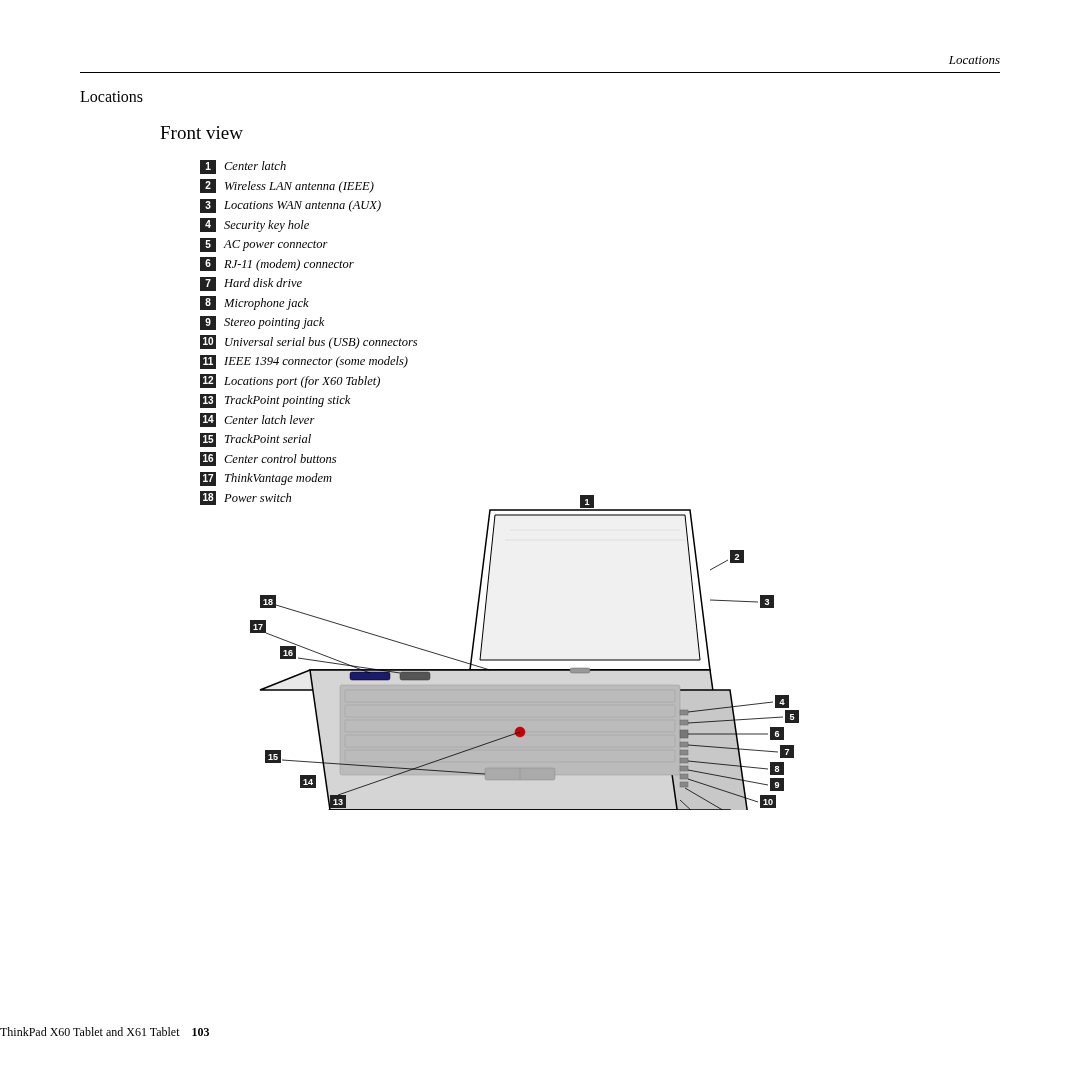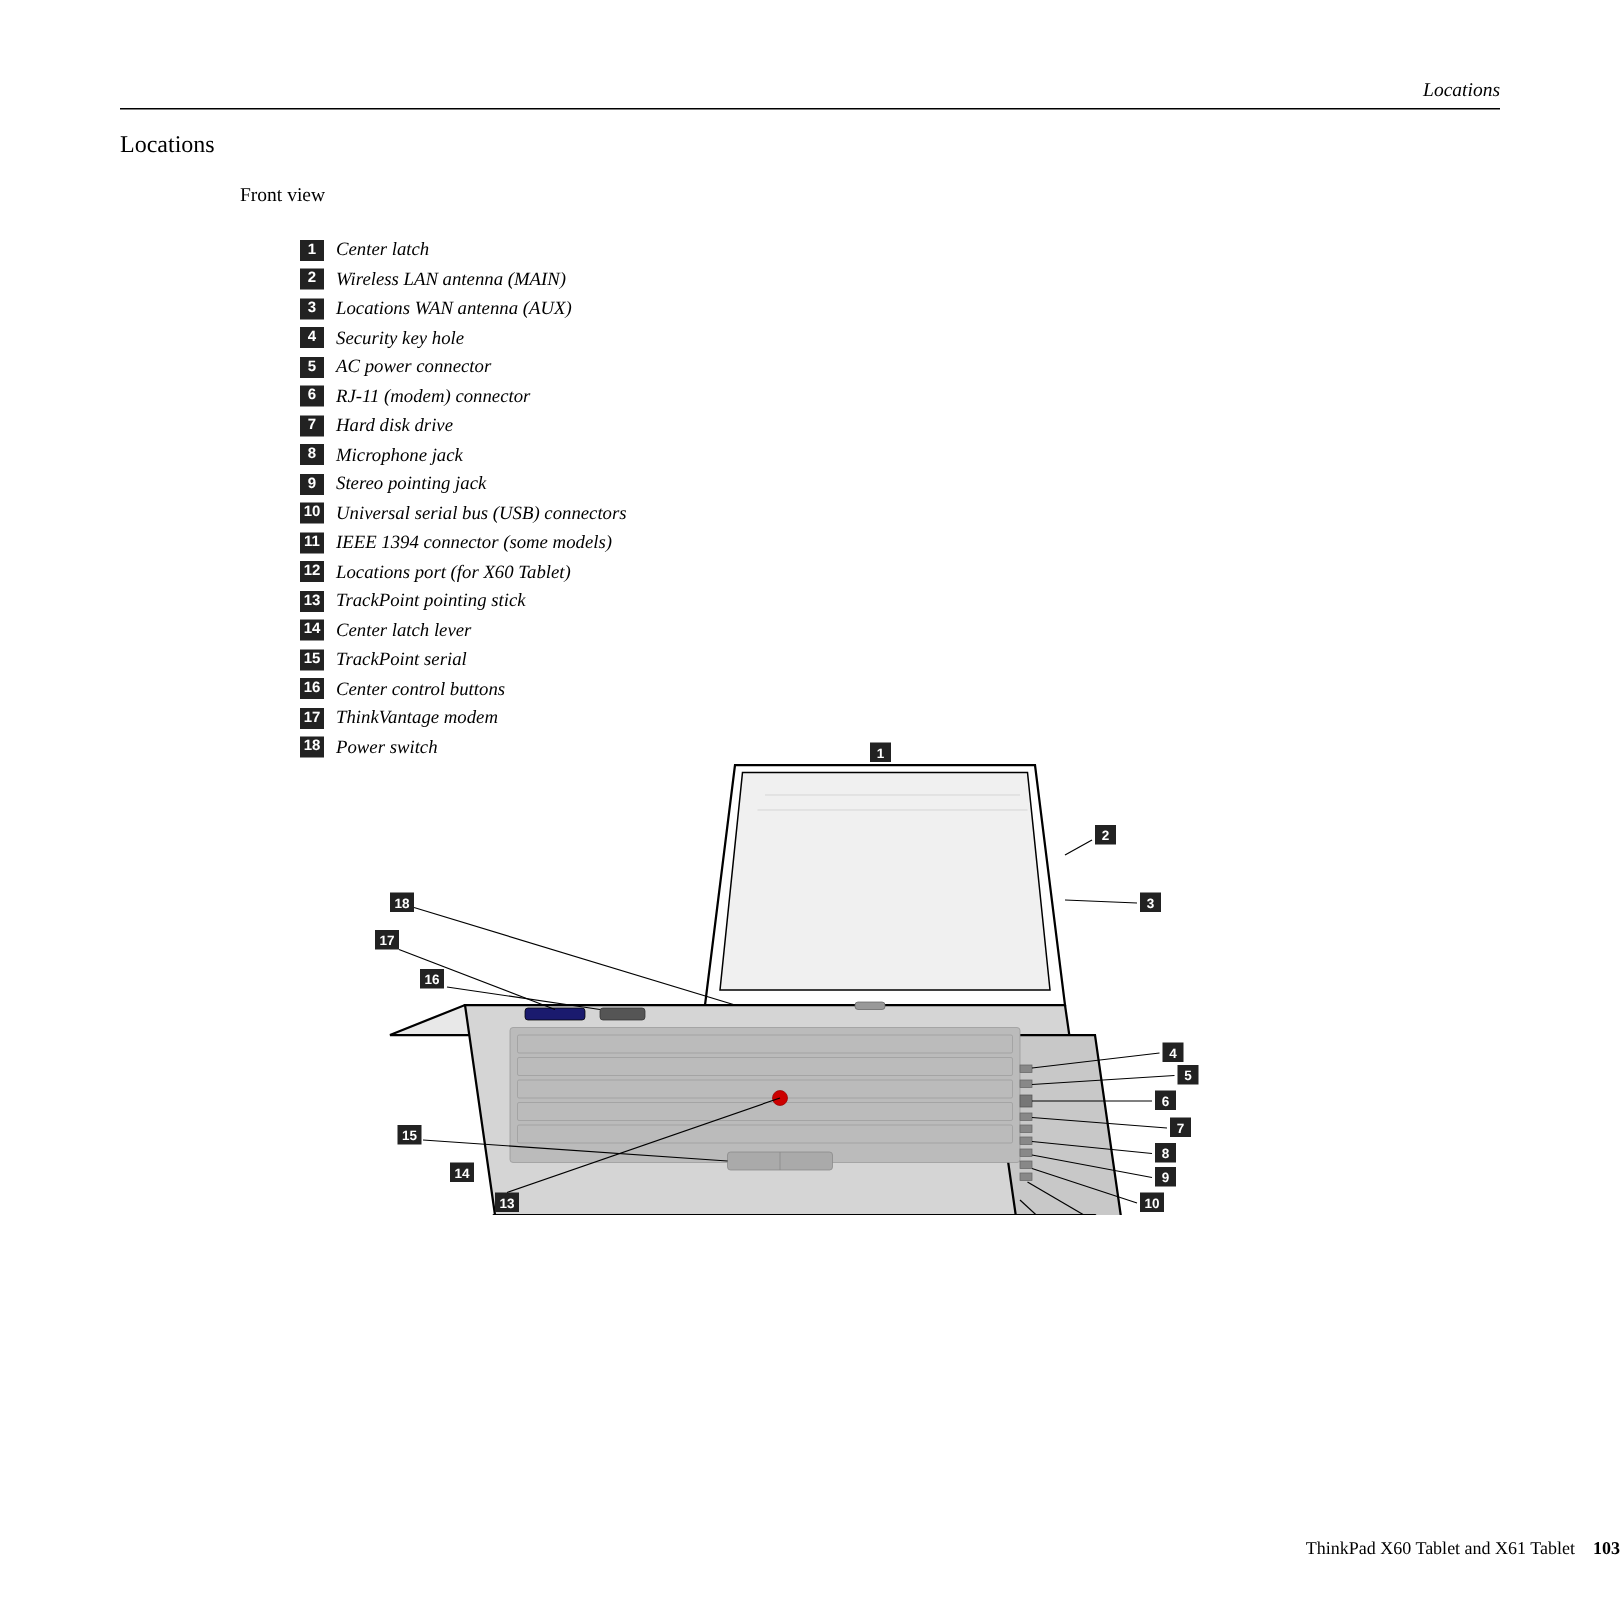--- a/index.html
+++ b/index.html
@@ -36,21 +36,21 @@
       top: 88px;
       left: 80px;
       font-size: 16px;
       font-weight: normal;
     }
 
     .subsection-title {
       position: absolute;
       top: 122px;
       left: 160px;
-      font-size: 13px;
+      font-size: 19px;
       font-weight: normal;
     }
 
     .items-list {
       position: absolute;
       top: 158px;
       left: 200px;
     }
 
     .list-item {
@@ -91,21 +91,21 @@
     .laptop-svg {
       width: 100%;
       height: 100%;
     }
 
     .page-footer {
       position: absolute;
       bottom: 40px;
       left: 0;
       right: 0;
-      text-align: right;
+      text-align: left;
       font-size: 12px;
     }
 
     .footer-page-num {
       font-weight: bold;
     }
   </style>
 </head>
 <body>
 
@@ -116,21 +116,21 @@
 
 <div class="subsection-title">Front  view</div>
 
 <div class="items-list">
 <div class="list-item">
       <span class="num-badge">1</span>
       <span class="item-text">Center latch</span>
     </div>
     <div class="list-item">
       <span class="num-badge">2</span>
-      <span class="item-text">Wireless LAN antenna (MAIN)</span>
+      <span class="item-text">Wireless LAN antenna (IEEE)</span>
     </div>
     <div class="list-item">
       <span class="num-badge">3</span>
       <span class="item-text">Locations WAN antenna (AUX)</span>
     </div>
     <div class="list-item">
       <span class="num-badge">4</span>
       <span class="item-text">Security key hole</span>
     </div>
     <div class="list-item">

